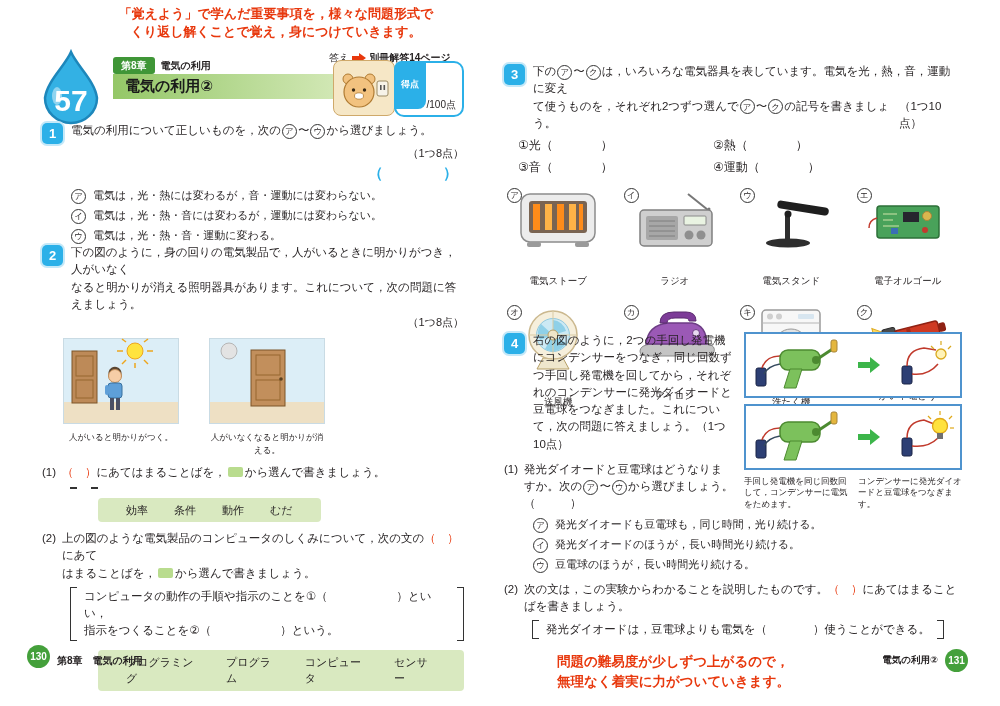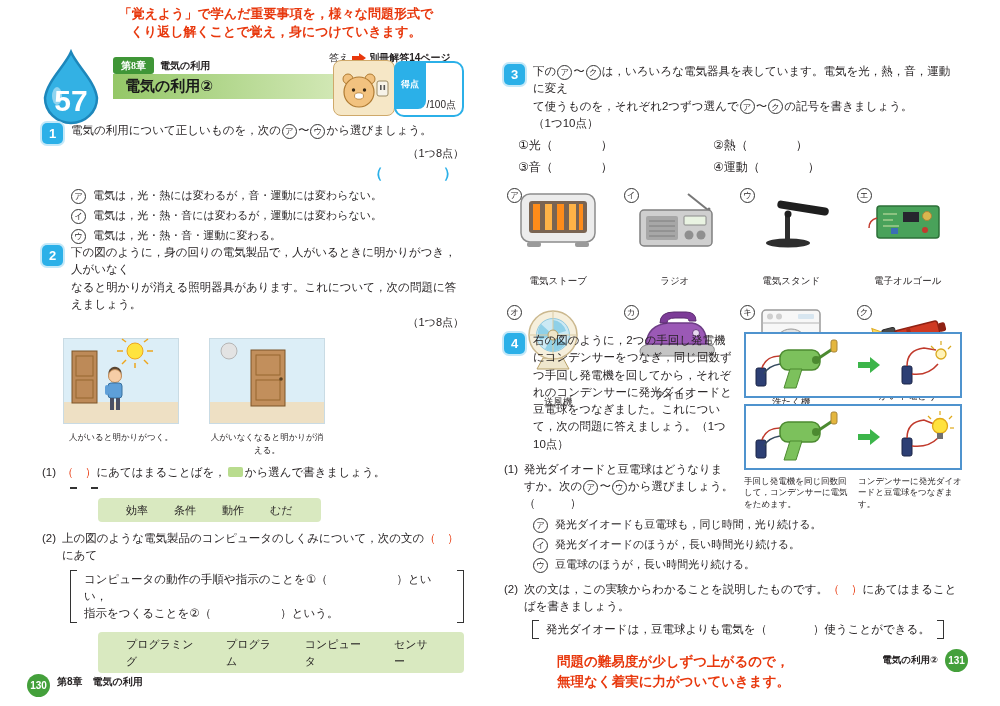--- a/index.html
+++ b/index.html
@@ -16,21 +16,21 @@
   .tagline{left:100px;top:5px;width:352px;text-align:center;color:#e8380d;font-weight:bold;font-size:13px;line-height:1.4;}
 
   
   .answer-ref{left:329px;top:50px;font-size:10px;font-weight:bold;display:flex;align-items:center;gap:3px;}
   .arr{display:inline-flex;align-items:center;}
   .arr-stem{width:7px;height:4px;background:#e8380d;}
   .arr-head{width:0;height:0;border-left:7px solid #e8380d;border-top:5px solid transparent;border-bottom:5px solid transparent;}
 
   
   .drop{left:33px;top:48px;}
-  .chapter-row{left:113px;top:57px;display:flex;align-items:center;gap:6px;font-size:10px;font-family:Liberation Serif, serif;}
+  .chapter-row{left:113px;top:57px;display:flex;align-items:center;gap:6px;font-size:10px;}
   .chapter-tag{background:#3f9637;color:#fff;padding:1px 8px;border-radius:3px;font-weight:bold;}
   .chapter-title{font-weight:bold;}
   .lesson-bar{left:113px;top:74px;width:233px;height:25px;background:linear-gradient(to right,#94c767,#d8ebbd);display:flex;align-items:center;padding-left:12px;font-size:15px;font-weight:bold;color:#1a1a1a;}
   .char-box{left:333px;top:60px;width:60px;height:54px;background:#f6e7c6;border:1.5px solid #cfa96a;border-radius:8px;display:flex;align-items:center;justify-content:center;}
   .score-box{left:394px;top:61px;width:66px;height:52px;border:2.5px solid #2bb0e8;border-radius:10px;background:#fff;}
   .score-label{position:absolute;top:-2px;left:-2px;background:#2bb0e8;color:#fff;font-size:9px;padding:17px 7px;border-radius:8px 0 8px 0;font-weight:bold;}
   .score-total{position:absolute;bottom:3px;right:6px;font-size:10px;}
 
   
   .q{position:absolute;}
@@ -56,38 +56,38 @@
   .sub{display:flex;gap:6px;margin-top:8px;}
   .sub-label{flex:none;}
   .sub-body{flex:1;}
   .sentence{display:flex;align-items:stretch;margin:5px 0 4px 8px;}
   .brk-l{width:6px;border:1.5px solid #333;border-right:0;margin-right:7px;}
   .brk-r{width:6px;border:1.5px solid #333;border-left:0;margin-left:7px;}
   .sent-body{padding:1px 0;}
   .bank{display:inline-flex;gap:26px;background:#d9e9c0;border-radius:4px;padding:4px 28px;font-size:11px;margin:5px 0 0 36px;}
 
   
-  .q3line2{display:flex;justify-content:flex-end;flex-direction:column;}
+  .q3line2{display:flex;justify-content:flex-end;}
   .q3ans-row{display:flex;margin:4px 0 0 14px;}
   .q3ans-item{width:195px;display:flex;font-size:12px;}
   .appl-grid{display:grid;grid-template-columns:repeat(4,1fr);gap:16px 8px;margin-top:12px;}
   .appl{position:relative;text-align:center;padding-top:2px;}
   .appl .lc{position:absolute;left:2px;top:0;}
   .appl-name{font-size:9.5px;margin-top:19px;text-align:center;}
 
   
   .q4top{display:flex;gap:10px;}
   .q4text{width:230px;}
   .q4fig{width:218px;flex:none;}
   .panel{height:60px;border:2px solid #4f93ce;background:#fff;display:flex;align-items:center;justify-content:space-between;padding:1px 4px;margin-bottom:6px;}
   .figcaps{display:flex;gap:10px;font-size:8.5px;line-height:1.35;margin-top:1px;}
   .figcap{flex:1;}
 
   
-  .f-left{left:27px;top:674px;display:flex;align-items:flex-start;gap:7px;font-size:10px;font-weight:bold;}
+  .f-left{left:27px;top:645px;display:flex;align-items:flex-end;gap:7px;font-size:10px;font-weight:bold;}
   .pagenum{width:23px;height:23px;border-radius:50%;background:#44a03b;color:#fff;display:flex;align-items:center;justify-content:center;font-size:10px;font-weight:bold;}
   .f-note{left:557px;top:652px;color:#e8380d;font-weight:bold;font-size:13.5px;line-height:1.45;}
   .f-right{right:32px;top:649px;display:flex;align-items:center;gap:7px;font-size:9.5px;font-weight:bold;}
 </style>
 </head>
 <body>
 
 <div>
 
   <div class="abs tagline">
@@ -233,20 +233,21 @@
           <span>むだ</span>
         </div>
       </span>
     </div>
 
     <div class="sub">
       <span class="sub-label">(2)</span>
       <span class="sub-body">
         <div>
           <div><span>上の図のような電気製品のコンピュータのしくみについて，次の文の</span><span class="rp">（　）</span><span>にあて</span></div>
+          <div><span>はまることばを，</span><span class="gbox"></span><span>から選んで書きましょう。</span></div>
         </div>
         <div class="sentence">
           <span class="brk-l"></span>
           <span class="sent-body">
             <div>コンピュータの動作の手順や指示のことを①（　　　　　　）といい，</div>
             <div>指示をつくることを②（　　　　　　）という。</div>
           </span>
           <span class="brk-r"></span>
         </div>
         <div class="bank">

